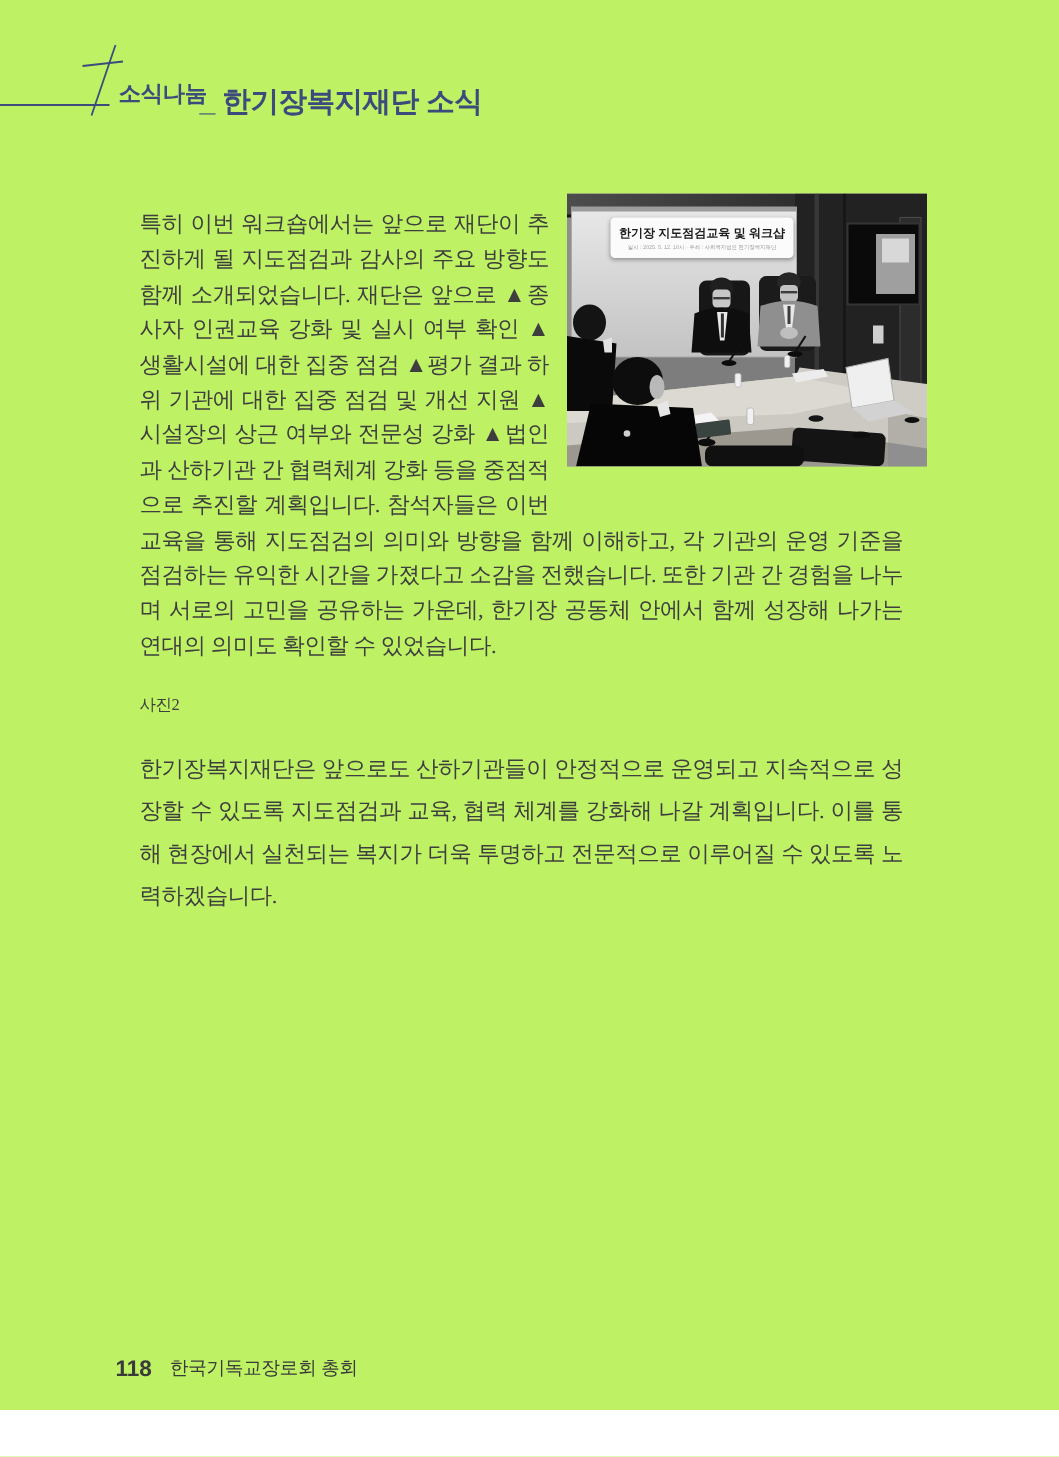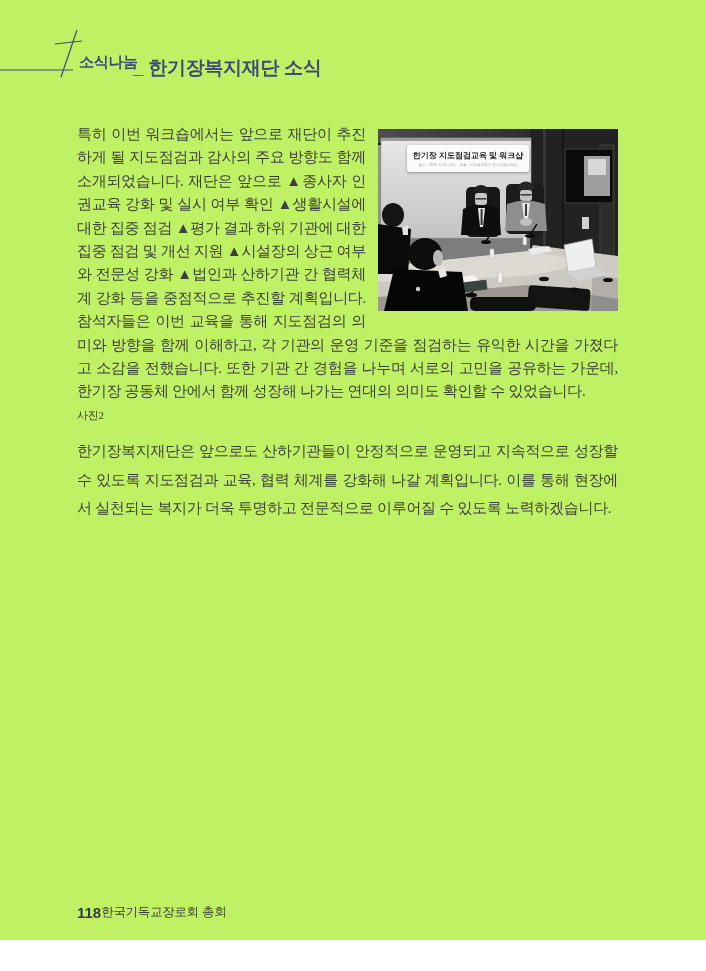--- a/index.html
+++ b/index.html
@@ -22,21 +22,21 @@
     position:absolute;left:133px;top:55px;
     font-family:"Liberation Sans", sans-serif;
     font-size:19px;font-weight:600;color:#3d4b7c;letter-spacing:-0.3px;
   }
 
   
   .article{
     position:absolute;left:77px;top:123px;width:541px;
     color:#3e3e3e;
   }
-  .article p{margin:0;}
+  .article p{margin:16px;}
   .p1{
     font-size:15px;line-height:23.4px;letter-spacing:-0.3px;
     text-align:justify;
   }
   .caption-line{
     font-size:11px;line-height:23.4px;letter-spacing:-0.3px;
   }
   .p2{
     margin-top:10px !important;
     font-size:15px;line-height:28.6px;letter-spacing:-0.3px;
@@ -67,21 +67,21 @@
     margin-top:1px;font-size:4px;color:#9a9a9a;white-space:nowrap;transform:scale(.9);
   }
 
   
   .footer{
     position:absolute;left:77px;top:904px;
     display:flex;align-items:flex-start;
     font-family:"Liberation Sans", sans-serif;color:#3a3a3a;
   }
   .page-num{font-size:15px;font-weight:bold;letter-spacing:0;}
-  .publisher{font-size:12.5px;letter-spacing:-0.3px;}
+  .publisher{margin-left:12px;font-size:12.5px;letter-spacing:-0.3px;}
 </style>
 </head>
 <body>
 
 <div class="page">
 
   <svg class="hdr-deco" width="120" height="60" viewBox="0 0 120 60">
     <line x1="0" y1="45" x2="73" y2="45" stroke="#3d4b7c" stroke-width="1.2"></line>
     <line x1="61" y1="52" x2="77" y2="5" stroke="#3d4b7c" stroke-width="1.2"></line>
     <line x1="55" y1="19" x2="82" y2="16" stroke="#3d4b7c" stroke-width="1.2"></line>

